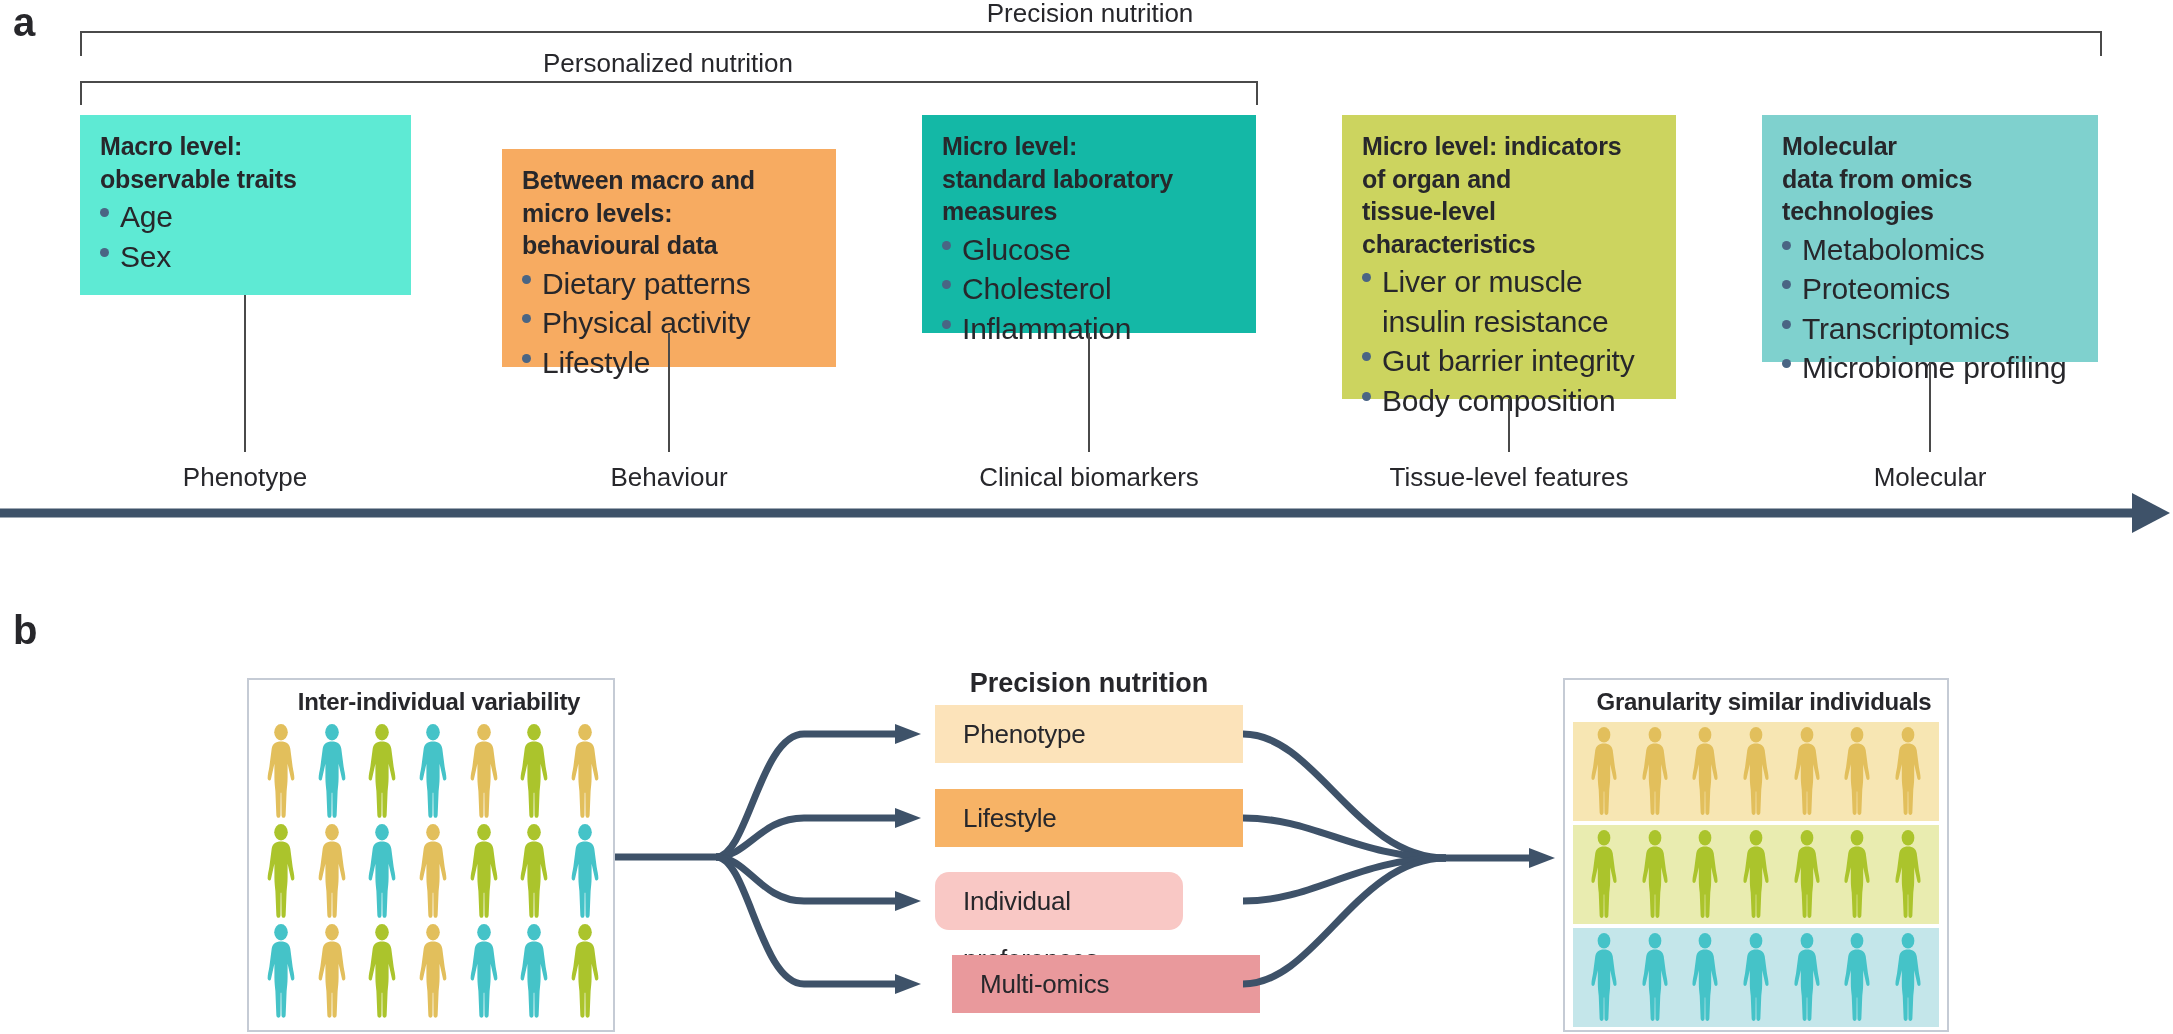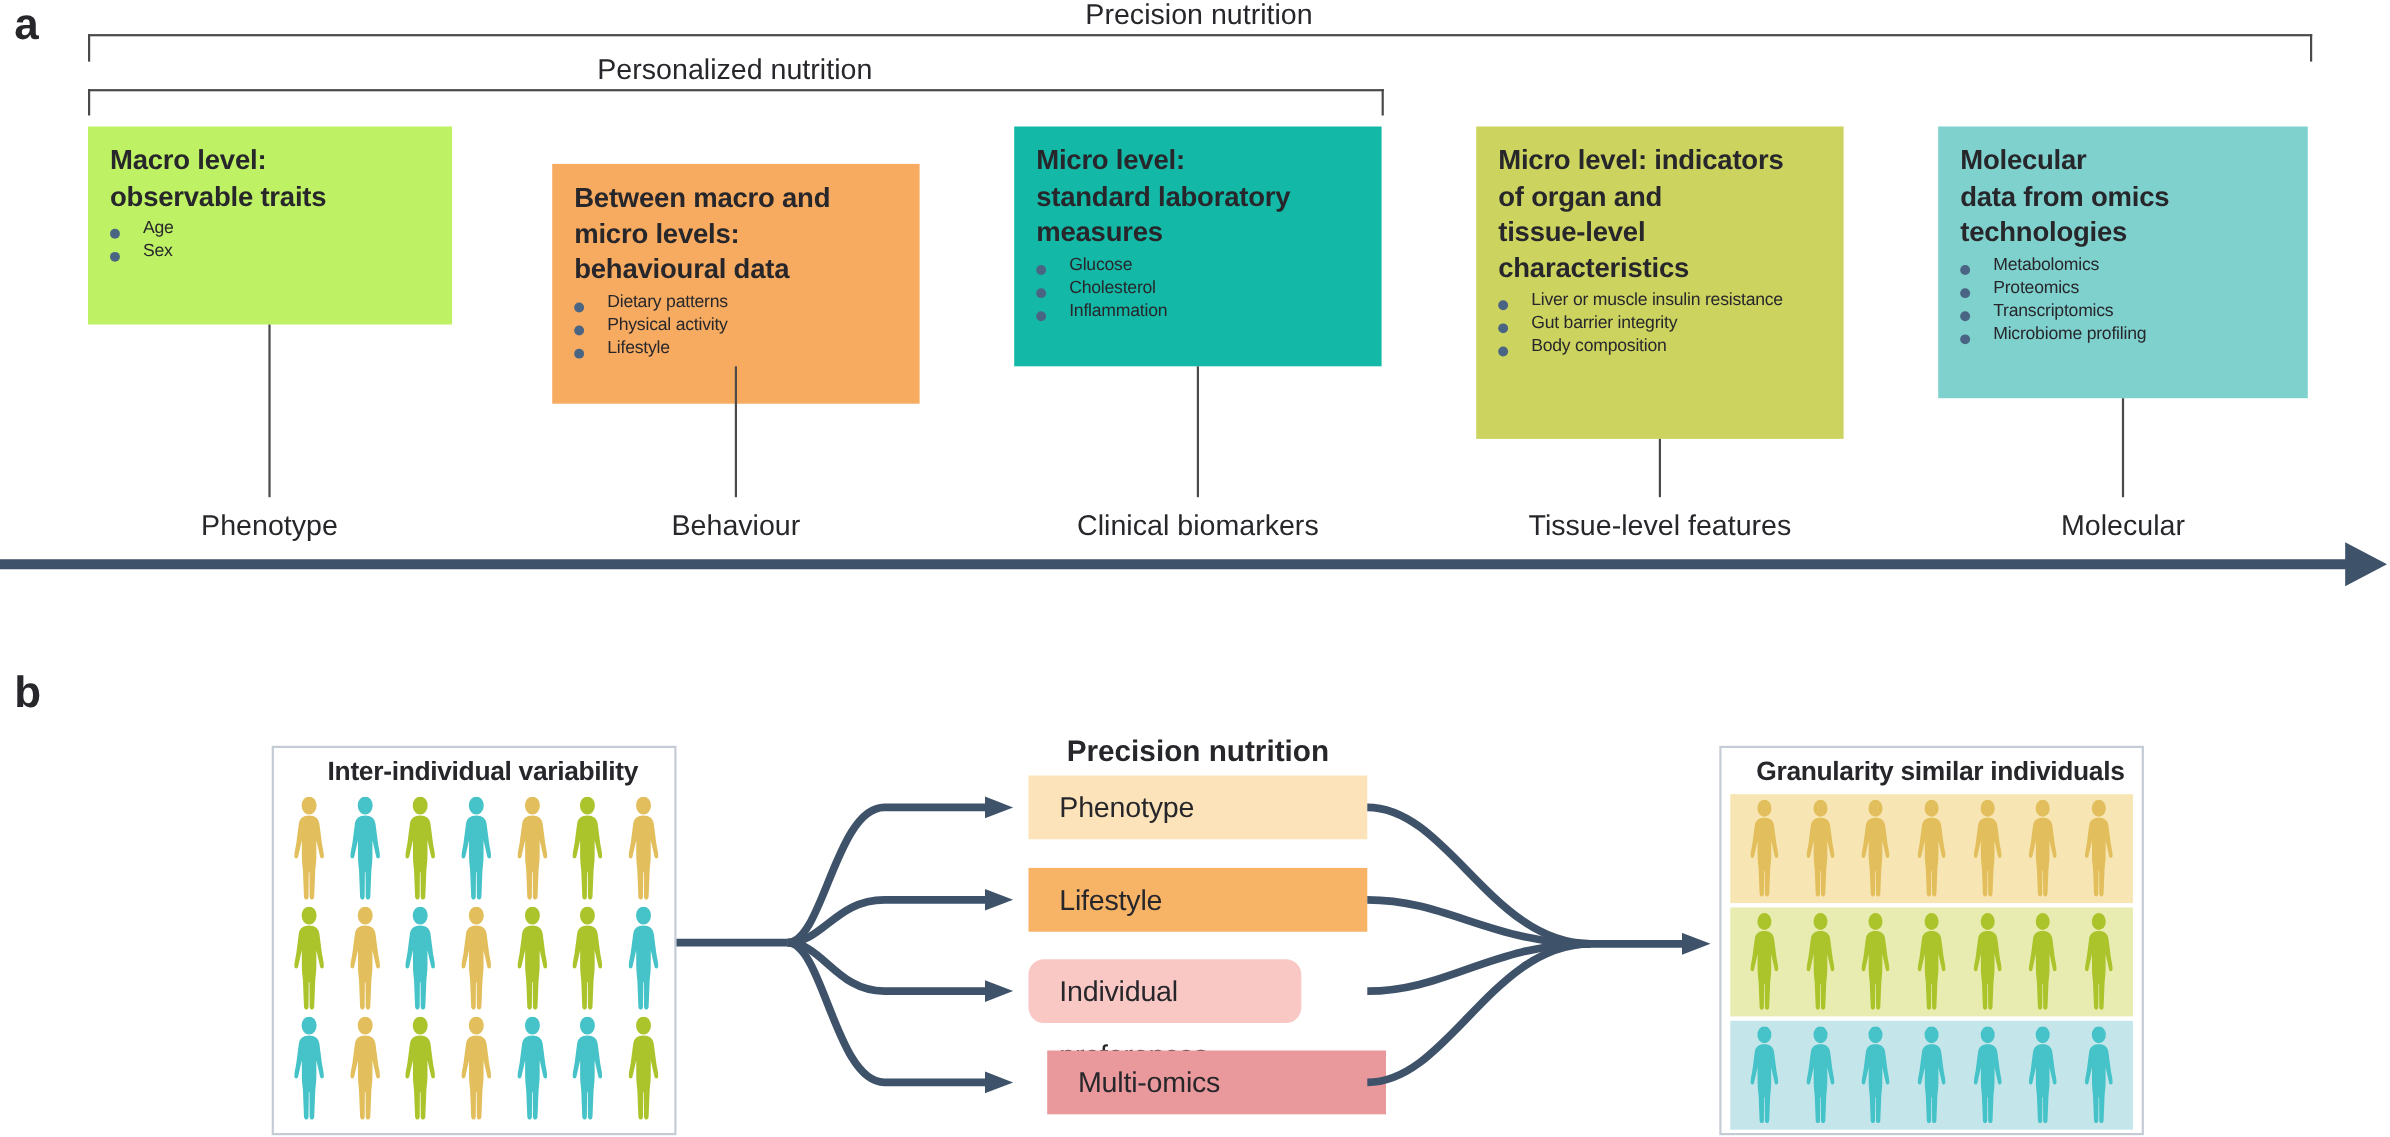--- a/index.html
+++ b/index.html
@@ -12,21 +12,21 @@
   }
   .abs{position:absolute;}
   .panel-label{font-size:40px;font-weight:700;line-height:1;}
   
   .bracket{border-top:2px solid var(--rule);border-left:2px solid var(--rule);border-right:2px solid var(--rule);}
   .bracket-label{text-align:center;font-size:26px;}
   
   .databox{box-sizing:border-box;padding:15px 18px 8px 20px;}
   .box-title{font-weight:700;font-size:25px;line-height:1.3;white-space:pre-line;letter-spacing:-0.2px;margin:0 0 2px 0;}
   ul.bullets{list-style:none;margin:0;padding:0;}
-  ul.bullets li{display:flex;gap:21px;font-size:16px;line-height:1.32;letter-spacing:-0.2px;text-align:right;}
+  ul.bullets li{display:flex;gap:11px;font-size:30px;line-height:1.32;letter-spacing:-0.2px;}
   ul.bullets .dot{flex:0 0 9px;width:9px;height:9px;border-radius:50%;background:var(--bullet);margin-top:11px;}
   .vline{width:2px;background:var(--rule);}
   .axis-label{font-size:26px;transform:translateX(-50%);white-space:nowrap;}
   .granularity{font-size:27px;font-weight:700;transform:translateX(-50%);white-space:nowrap;}
   
   #flows{position:absolute;left:0;top:0;pointer-events:none;}
   .flow{stroke:var(--line);stroke-width:7;fill:none;}
   .flow-thick{stroke:var(--line);stroke-width:9;fill:none;}
   .arrowhead-fill{fill:var(--line);stroke:none;}
   
@@ -57,21 +57,21 @@
 <div id="canvas">
 
   <div class="abs panel-label" style="left:13px;top:2px">a</div>
 
   <div class="abs bracket-label" style="left:80px;top:-2px;width:2020px">Precision nutrition</div>
   <div class="abs bracket" style="left:80px;top:31px;width:2018px;height:23px"></div>
 
   <div class="abs bracket-label" style="left:80px;top:48px;width:1176px">Personalized nutrition</div>
   <div class="abs bracket" style="left:80px;top:81px;width:1174px;height:22px"></div>
 
-  <div class="abs databox" style="left: 80px; top: 115px; width: 331px; height: 180px; background-color: #bef264;">
+  <div class="abs databox" style="left: 80px; top: 115px; width: 331px; height: 180px; background-color: #5eead4;">
     <div class="box-title">Macro level:
 observable traits</div>
     <ul class="bullets">
         <li>
           <span class="dot"></span>
           <span>Age</span>
         </li>
         <li>
           <span class="dot"></span>
           <span>Sex</span>

